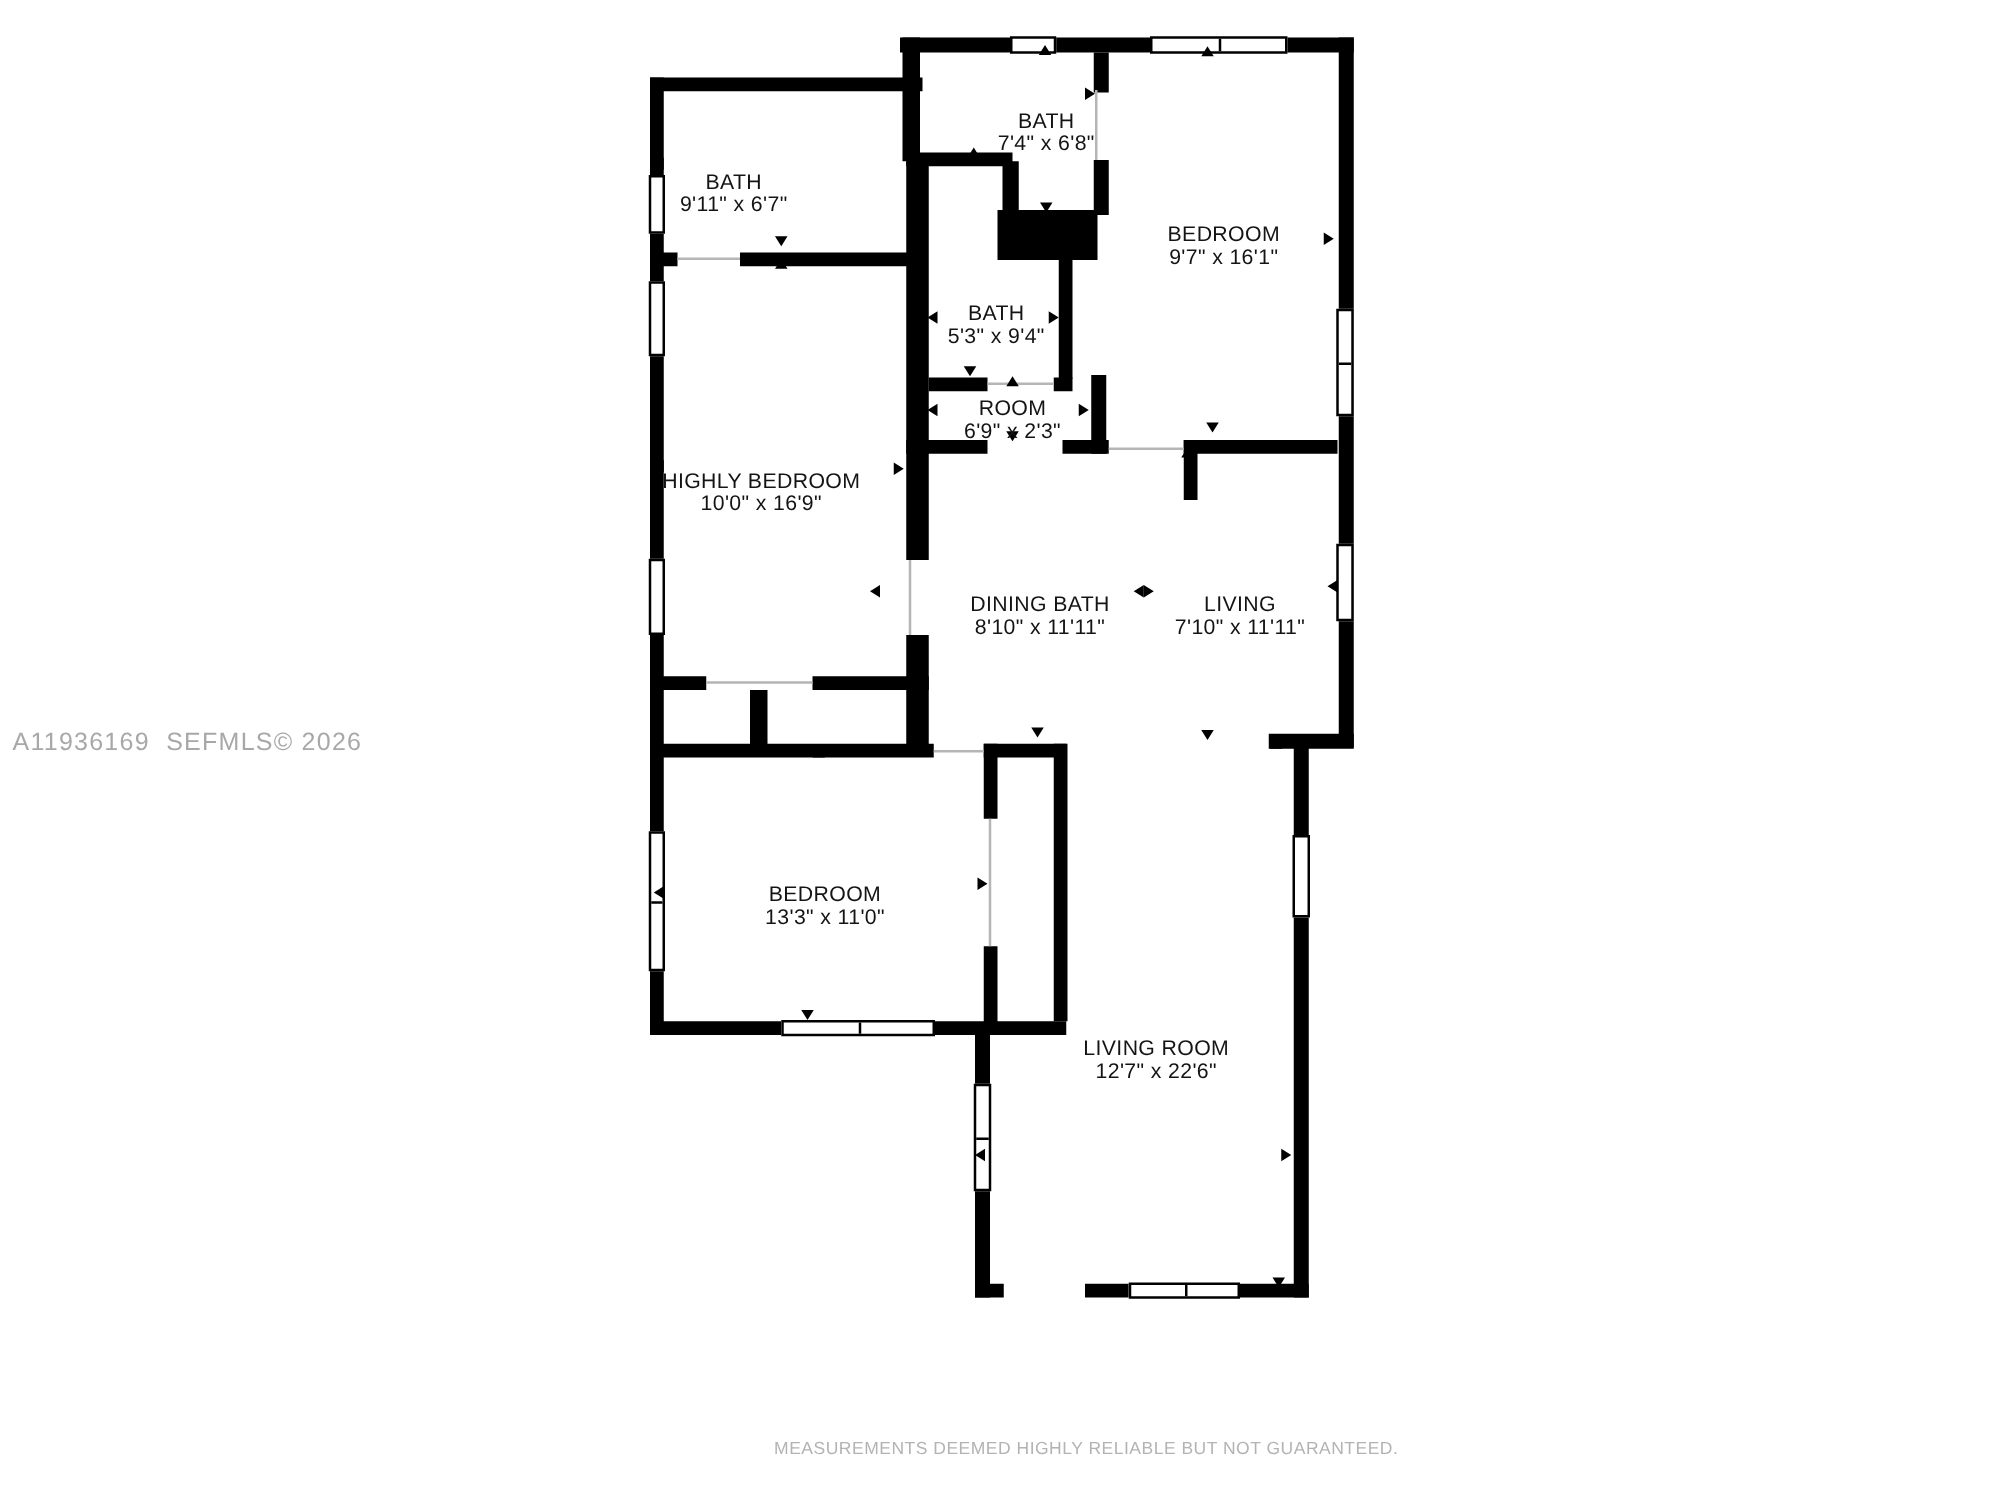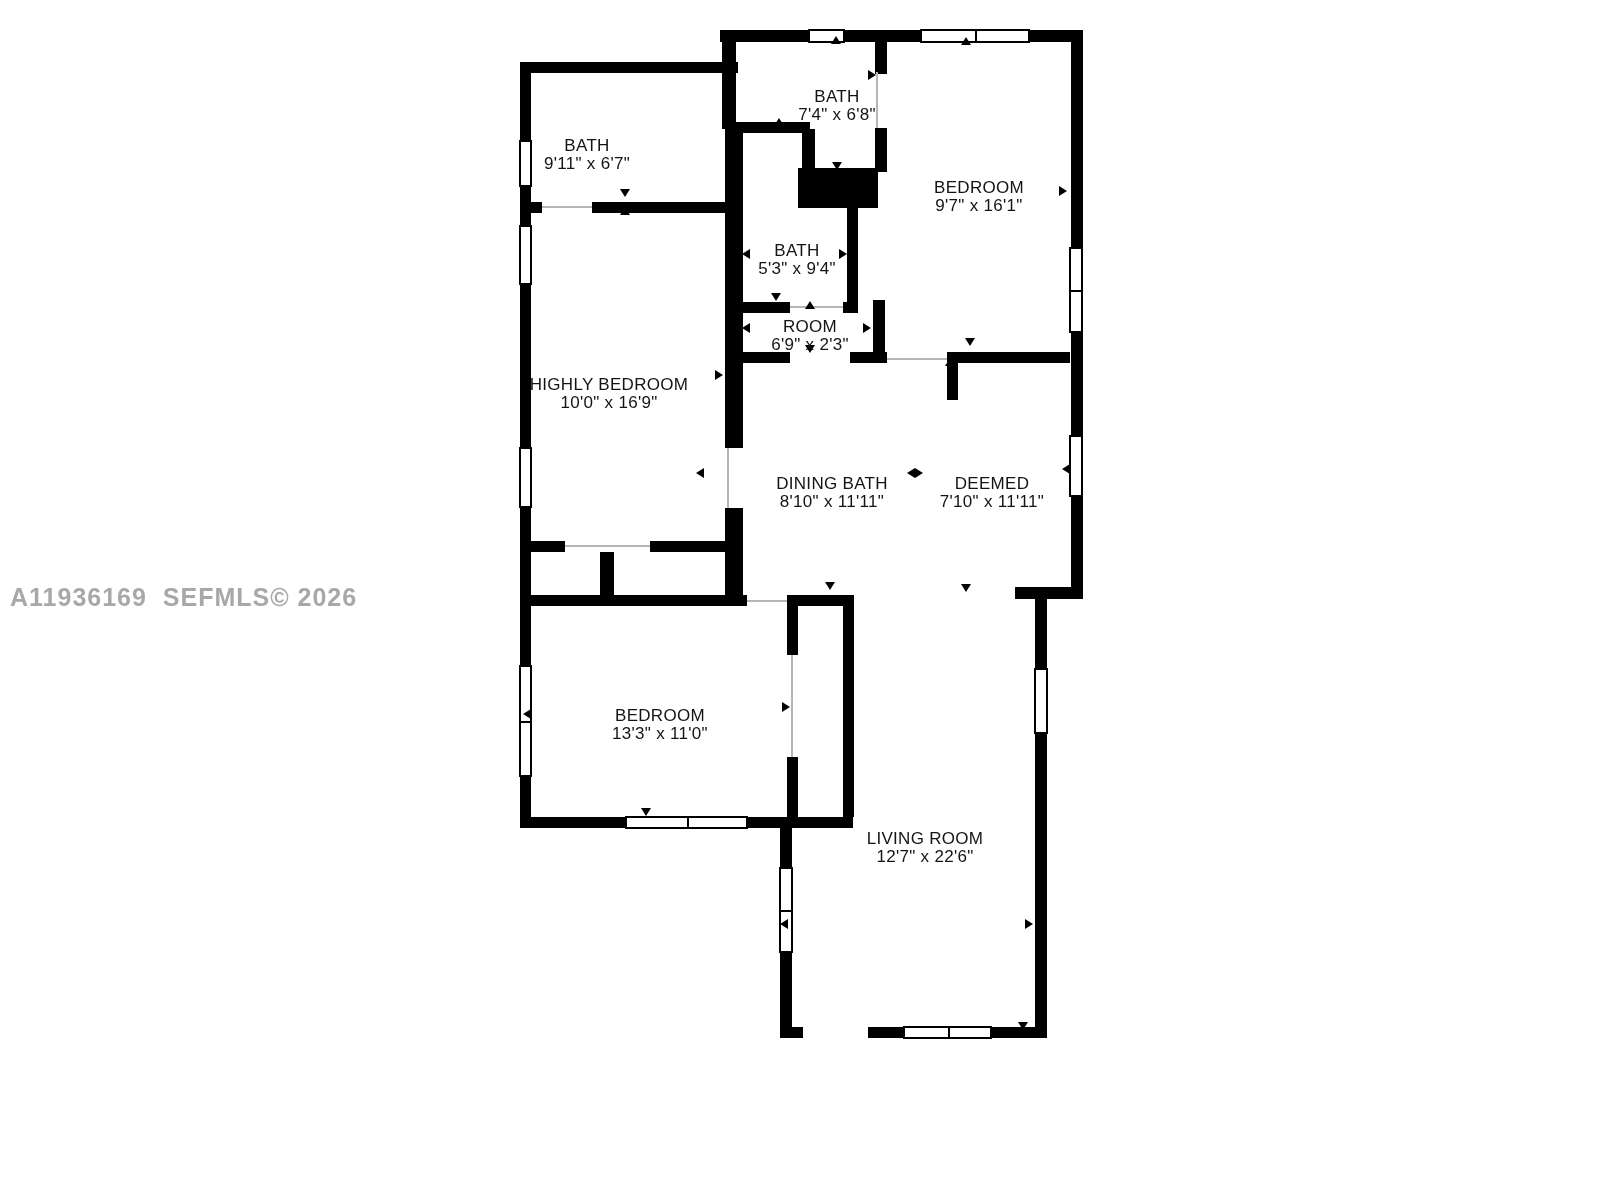--- a/index.html
+++ b/index.html
@@ -17,21 +17,21 @@
   
   .ar{position:absolute;width:0;height:0;transform:translate(-50%,-50%);}
   .ar.u{border-left:5px solid transparent;border-right:5px solid transparent;border-bottom:8px solid #000;}
   .ar.d{border-left:5px solid transparent;border-right:5px solid transparent;border-top:8px solid #000;}
   .ar.l{border-top:5px solid transparent;border-bottom:5px solid transparent;border-right:8px solid #000;}
   .ar.r{border-top:5px solid transparent;border-bottom:5px solid transparent;border-left:8px solid #000;}
   
   .room-label{position:absolute;transform:translateX(-50%);text-align:center;color:#141414;
               font-size:17px;line-height:17px;white-space:nowrap;letter-spacing:.3px;}
   .room-label .rname{margin-bottom:1px;}
-  .watermark{position:absolute;left:10px;top:583px;font-size:25px;color:#a8a8a8;white-space:pre;letter-spacing:1px;font-weight:bold;}
+  .watermark{position:absolute;left:10px;top:583px;font-size:20px;color:#a8a8a8;white-space:pre;letter-spacing:1px;}
   .disclaimer{position:absolute;left:869px;top:1150px;transform:translateX(-50%);
               font-size:14px;color:#b3b3b3;white-space:nowrap;letter-spacing:.4px;}
 </style>
 </head>
 <body>
 
 <div class="canvas">
 
   <div class="w" style="left:720px;top:30px;width:363px;height:12px"></div>
   <div class="w" style="left:1071px;top:30px;width:12px;height:568px"></div>
@@ -165,26 +165,27 @@
   </div>
   <div class="room-label" style="left:609px;top:376px">
     <div class="rname">HIGHLY BEDROOM</div>
     <div class="rdims">10'0" x 16'9"</div>
   </div>
   <div class="room-label" style="left:832px;top:475px">
     <div class="rname">DINING BATH</div>
     <div class="rdims">8'10" x 11'11"</div>
   </div>
   <div class="room-label" style="left:992px;top:475px">
-    <div class="rname">DEEMED</div>
+    <div class="rname">LIVING</div>
     <div class="rdims">7'10" x 11'11"</div>
   </div>
   <div class="room-label" style="left:660px;top:707px">
     <div class="rname">BEDROOM</div>
     <div class="rdims">13'3" x 11'0"</div>
   </div>
   <div class="room-label" style="left:925px;top:830px">
     <div class="rname">LIVING ROOM</div>
     <div class="rdims">12'7" x 22'6"</div>
   </div>
 
   <div class="watermark">A11936169  SEFMLS© 2026</div>
+  <div class="disclaimer">MEASUREMENTS DEEMED HIGHLY RELIABLE BUT NOT GUARANTEED.</div>
 </div>
 
 </body></html>

